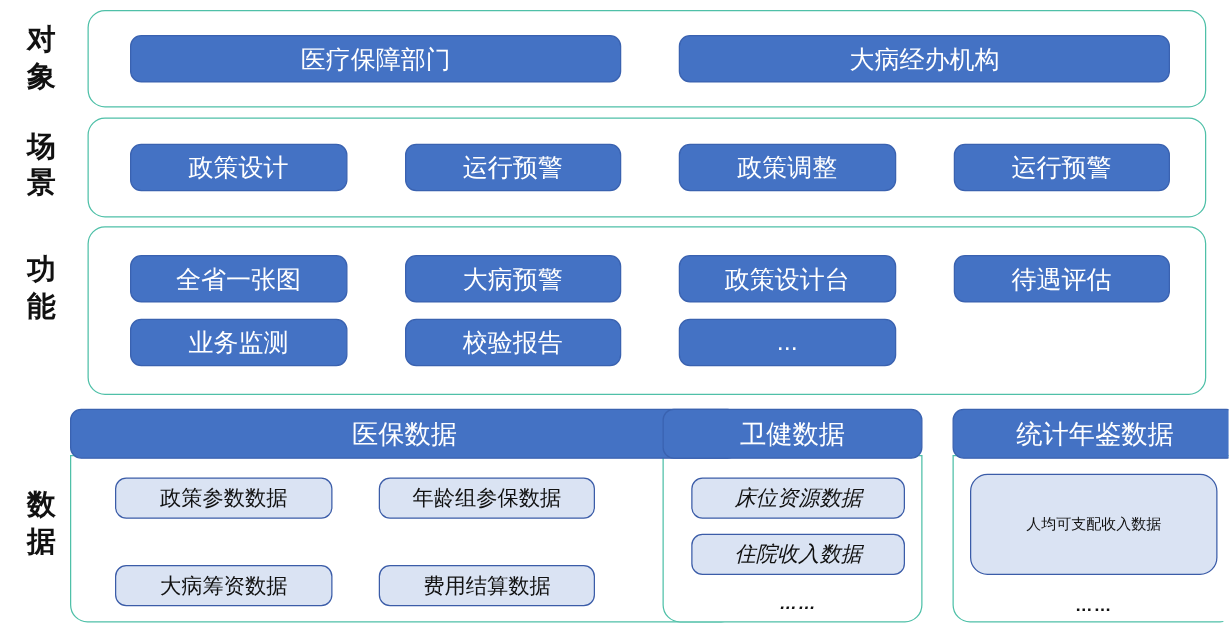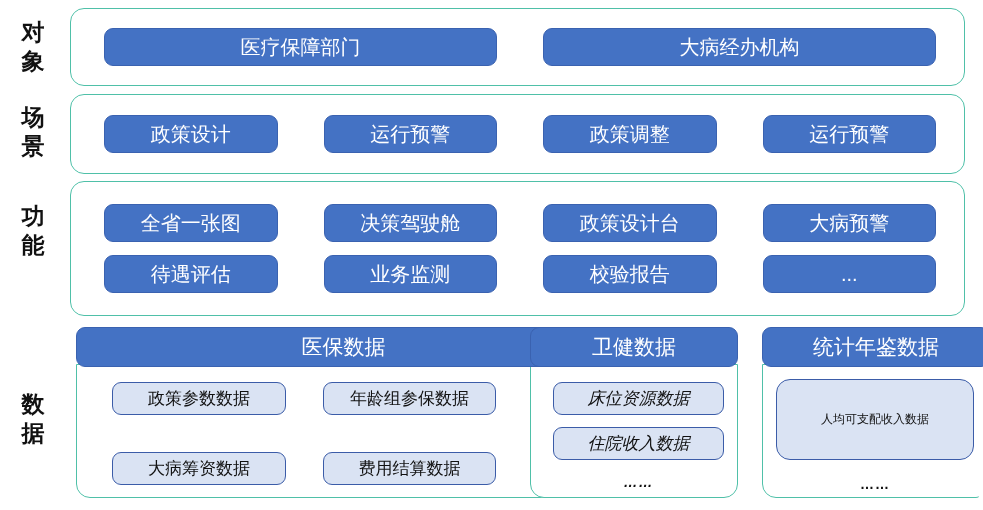--- a/index.html
+++ b/index.html
@@ -38,21 +38,21 @@
   .pill{
     background:var(--accent_blue);border:1px solid var(--accent_blue_border);
     border-radius:9px;color:#ffffff;font-size:20px;
     display:flex;align-items:center;justify-content:center;
     height:38px;white-space:nowrap;
   }
   .pill.wide{grid-column:span 2;}
 
   
   .data-group{position:absolute;top:327px;}
-  .group-1{left:76px;width:535px;}
+  .group-1{left:56px;width:535px;}
   .group-2{left:530px;width:208px;}
   .group-3{left:762px;width:228px;}
 
   .group-header{
     position:relative;z-index:2;height:40px;border-radius:9px;
     background:var(--accent_blue);border:1px solid var(--accent_blue_border);
     color:#ffffff;font-size:21px;
     display:flex;align-items:center;justify-content:center;white-space:nowrap;
   }
   .group-body{
@@ -97,23 +97,22 @@
 
   <div class="band band-2">
     <div class="pill">政策设计</div>
     <div class="pill">运行预警</div>
     <div class="pill">政策调整</div>
     <div class="pill">运行预警</div>
   </div>
 
   <div class="band band-3">
     <div class="pill">全省一张图</div>
-    <div class="pill">决策驾驶舱</div>
+    <div class="pill">大病预警</div>
     <div class="pill">政策设计台</div>
-    <div class="pill">大病预警</div>
     <div class="pill">待遇评估</div>
     <div class="pill">业务监测</div>
     <div class="pill">校验报告</div>
     <div class="pill">...</div>
   </div>
 
   <div class="data-group group-1">
     <div class="group-header">医保数据</div>
     <div class="group-body">
       <div class="chip">政策参数数据</div>

